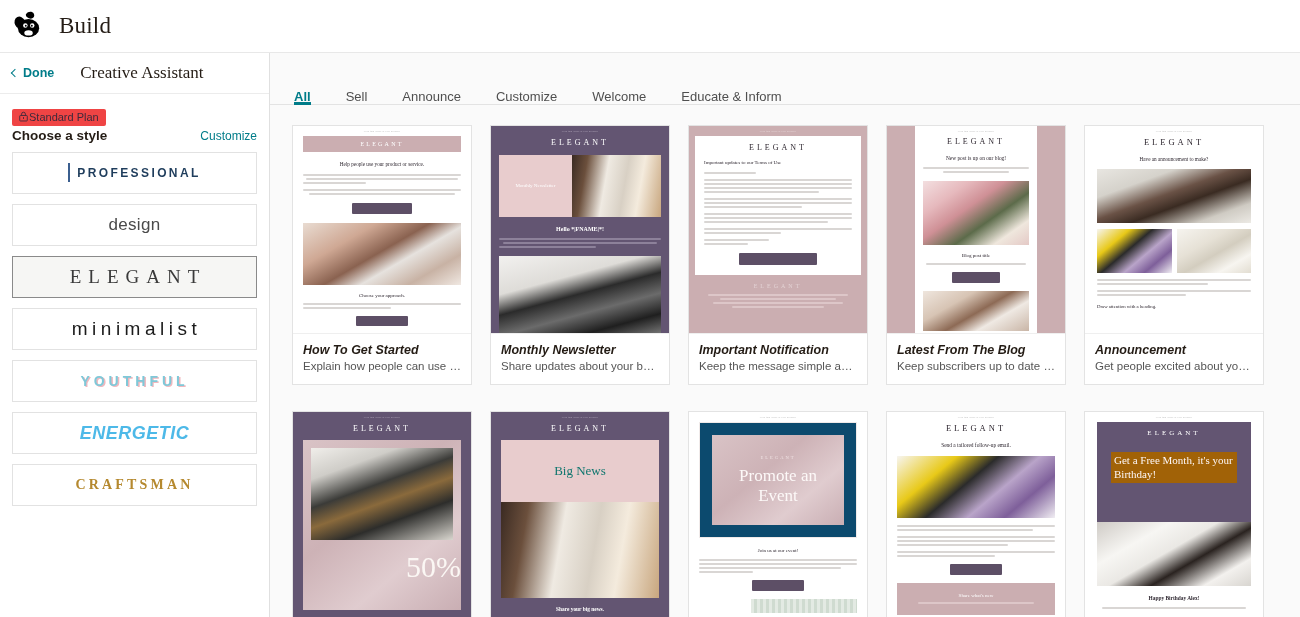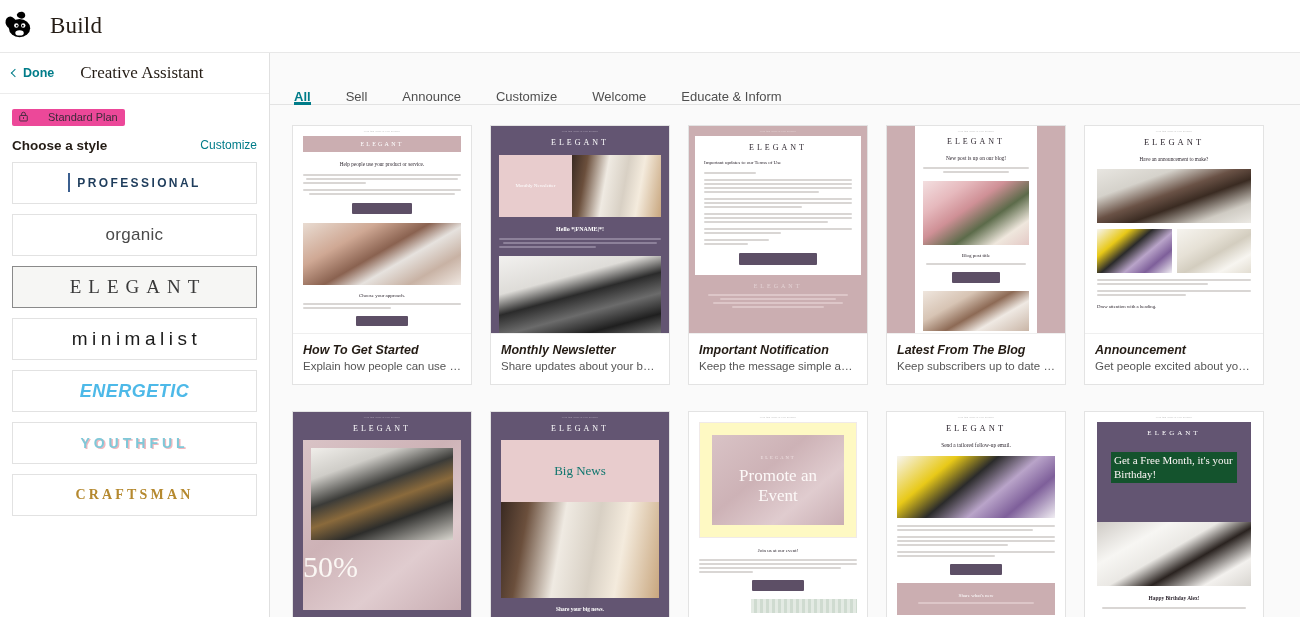--- a/index.html
+++ b/index.html
@@ -8,21 +8,21 @@
     overflow: hidden;
     background: #ffffff;
     font-family: "Liberation Sans", sans-serif;
     color: #241c15;
   }
 
   
   .appbar {
     height: 53px;
     display: flex; align-items: center;
-    padding-left: 2px;
+    padding-left: 11px;
     background: #ffffff;
     border-bottom: 1px solid #e8e8e8;
   }
   .mc-logo { width: 34px; height: 34px; flex: 0 0 34px; }
   .appbar-title {
     margin-left: 14px;
     font-family: "Liberation Serif", serif;
     font-size: 23px;
     letter-spacing: .2px;
     color: #241c15;
@@ -62,41 +62,41 @@
   .panel-title {
     margin-left: 26px;
     font-family: "Liberation Serif", serif;
     font-size: 17px;
     color: #241c15;
   }
 
   .sidebar-inner { padding: 14px 12px 0 12px; }
 
   .plan-badge {
-    display: inline-flex; align-items: center; gap: 19px;
-    background: #ec4899;
+    display: inline-flex; align-items: center; gap: 0;
+    background: #ef4444;
     border-radius: 2px;
     padding: 2px 7px 3px 6px;
     font-size: 11px;
     color: #3d2a3b;
   }
   .lock-ico { width: 11px; height: 11px; display: block; }
 
   .blurb {
     margin-top: 10px;
     font-size: 11.5px;
     line-height: 1.5;
     color: #3d3d3d;
     max-width: 250px;
   }
   .blurb a { color: #007c89; text-decoration: none; font-weight: 600; }
 
   .style-head {
-    margin-top: 12px;
-    display: flex; align-items: flex-start; justify-content: space-between;
+    margin-top: 2px;
+    display: flex; align-items: center; justify-content: space-between;
   }
   .style-head h3 { font-size: 13.5px; font-weight: 700; color: #241c15; }
   .customize-link { font-size: 12px; color: #007c89; cursor: pointer; }
 
   .style-list { margin-top: 9px; }
   .style-tile {
     height: 42px;
     border: 1px solid #e2e2e2;
     margin-bottom: 10px;
     display: flex; align-items: center; justify-content: center;
@@ -286,33 +286,33 @@
       <div class="style-head">
         <h3>Choose a style</h3>
         <span class="customize-link">Customize</span>
       </div>
 
       <div class="style-list">
         <div class="style-tile">
           <span class="sty-professional">PROFESSIONAL</span>
         </div>
         <div class="style-tile">
-          <span class="sty-organic">organic</span>
+          <span class="sty-organic">design</span>
         </div>
         <div class="style-tile selected">
           <span class="sty-elegant">ELEGANT</span>
         </div>
         <div class="style-tile">
           <span class="sty-minimalist">minimalist</span>
         </div>
         <div class="style-tile">
+          <span class="sty-youthful">YOUTHFUL</span>
+        </div>
+        <div class="style-tile">
           <span class="sty-energetic">ENERGETIC</span>
-        </div>
-        <div class="style-tile">
-          <span class="sty-youthful">YOUTHFUL</span>
         </div>
         <div class="style-tile">
           <span class="sty-craftsman">CRAFTSMAN</span>
         </div>
       </div>
     </div>
   </aside>
 
   <section class="main">
     <nav class="tabs">
@@ -463,21 +463,21 @@
             <div class="tpl-sub">Get people excited about your ne...</div>
           </div>
         </div>
 
         <div class="tpl-card">
           <div class="tpl-thumb" style="background:#635572;padding:0 10px;">
             <div class="preheader" style="color:#b4a9bd;">View this email in your browser</div>
             <div class="brandline" style="color:#fff;font-size:8px;margin-top:6px;letter-spacing:3px;">ELEGANT</div>
             <div class="ph-texture" style="margin-top:7px;height:170px;position:relative;">
               <div class="phimg ph-sale" style="position:absolute;left:8px;right:8px;top:8px;height:92px;"></div>
-              <div style="position:absolute;left:0;right:0;top:112px;text-align:left;font-family:'Liberation Serif',serif;font-size:30px;color:#fbf7f4;line-height:1;">50%</div>
+              <div style="position:absolute;left:0;right:0;top:112px;text-align:right;font-family:'Liberation Serif',serif;font-size:30px;color:#fbf7f4;line-height:1;">50%</div>
             </div>
           </div>
 
         </div>
 
         <div class="tpl-card">
           <div class="tpl-thumb" style="background:#635572;padding:0 10px;">
             <div class="preheader" style="color:#b4a9bd;">View this email in your browser</div>
             <div class="brandline" style="color:#fff;font-size:8px;margin-top:6px;letter-spacing:3px;">ELEGANT</div>
             <div style="margin-top:7px;background:#e8cccd;height:62px;display:flex;align-items:center;justify-content:center;">
@@ -485,21 +485,21 @@
             </div>
             <div class="phimg ph-door" style="height:96px;"></div>
             <div style="font-family:'Liberation Serif',serif;font-size:5.4px;text-align:center;color:#fff;margin-top:8px;font-weight:700;">Share your big news.</div>
           </div>
 
         </div>
 
         <div class="tpl-card">
           <div class="tpl-thumb" style="background:#fff;padding:0 10px;">
             <div class="preheader">View this email in your browser</div>
-            <div style="margin-top:4px;height:116px;background:#fef9c3;padding:12px;border:1px solid #f0eae9;">
+            <div style="margin-top:4px;height:116px;background:#0c4a6e;padding:12px;border:1px solid #f0eae9;">
               <div class="ph-texture" style="height:100%;display:flex;flex-direction:column;align-items:center;justify-content:center;">
                 <span class="brandline" style="color:#f0e2e3;font-size:4.6px;letter-spacing:2px;">ELEGANT</span>
                 <span style="font-family:'Liberation Serif',serif;font-size:17px;color:#fdf9f8;text-align:center;line-height:1.15;margin-top:6px;max-width:84px;display:block;">Promote an Event</span>
               </div>
             </div>
             <div style="font-family:'Liberation Serif',serif;font-size:5px;text-align:center;color:#2e2730;margin-top:10px;">Join us at our event!</div>
             <div style="margin-top:6px;">
               <div class="fakeline" style="width:100%;background:#d9d6d4;"></div>
               <div class="fakeline" style="width:100%;background:#d9d6d4;"></div>
               <div class="fakeline" style="width:90%;background:#d9d6d4;margin-left:0;"></div>
@@ -534,21 +534,21 @@
             </div>
           </div>
 
         </div>
 
         <div class="tpl-card">
           <div class="tpl-thumb" style="background:#fff;padding:0 12px;">
             <div class="preheader">View this email in your browser</div>
             <div style="margin-top:4px;background:#635572;height:100px;padding:7px 9px;position:relative;">
               <div class="brandline" style="color:#fff;font-size:7px;letter-spacing:3px;">ELEGANT</div>
-              <div style="font-family:'Liberation Serif',serif;font-size:11px;line-height:1.3;color:#fdf6f6;background:#14532d;display:inline;box-decoration-break:clone;-webkit-box-decoration-break:clone;padding:1px 3px;position:absolute;left:14px;right:14px;top:30px;">Get a Free Month, it's your Birthday!</div>
+              <div style="font-family:'Liberation Serif',serif;font-size:11px;line-height:1.3;color:#fdf6f6;background:#a16207;display:inline;box-decoration-break:clone;-webkit-box-decoration-break:clone;padding:1px 3px;position:absolute;left:14px;right:14px;top:30px;">Get a Free Month, it's your Birthday!</div>
             </div>
             <div class="phimg ph-flowers-white" style="height:64px;"></div>
             <div style="font-family:'Liberation Serif',serif;font-size:5.4px;text-align:center;color:#2e2730;margin-top:9px;font-weight:700;">Happy Birthday Alex!</div>
             <div class="fakeline" style="width:94%;background:#d9d6d4;margin-top:6px;"></div>
           </div>
 
         </div>
 
       </div>
     </div>

